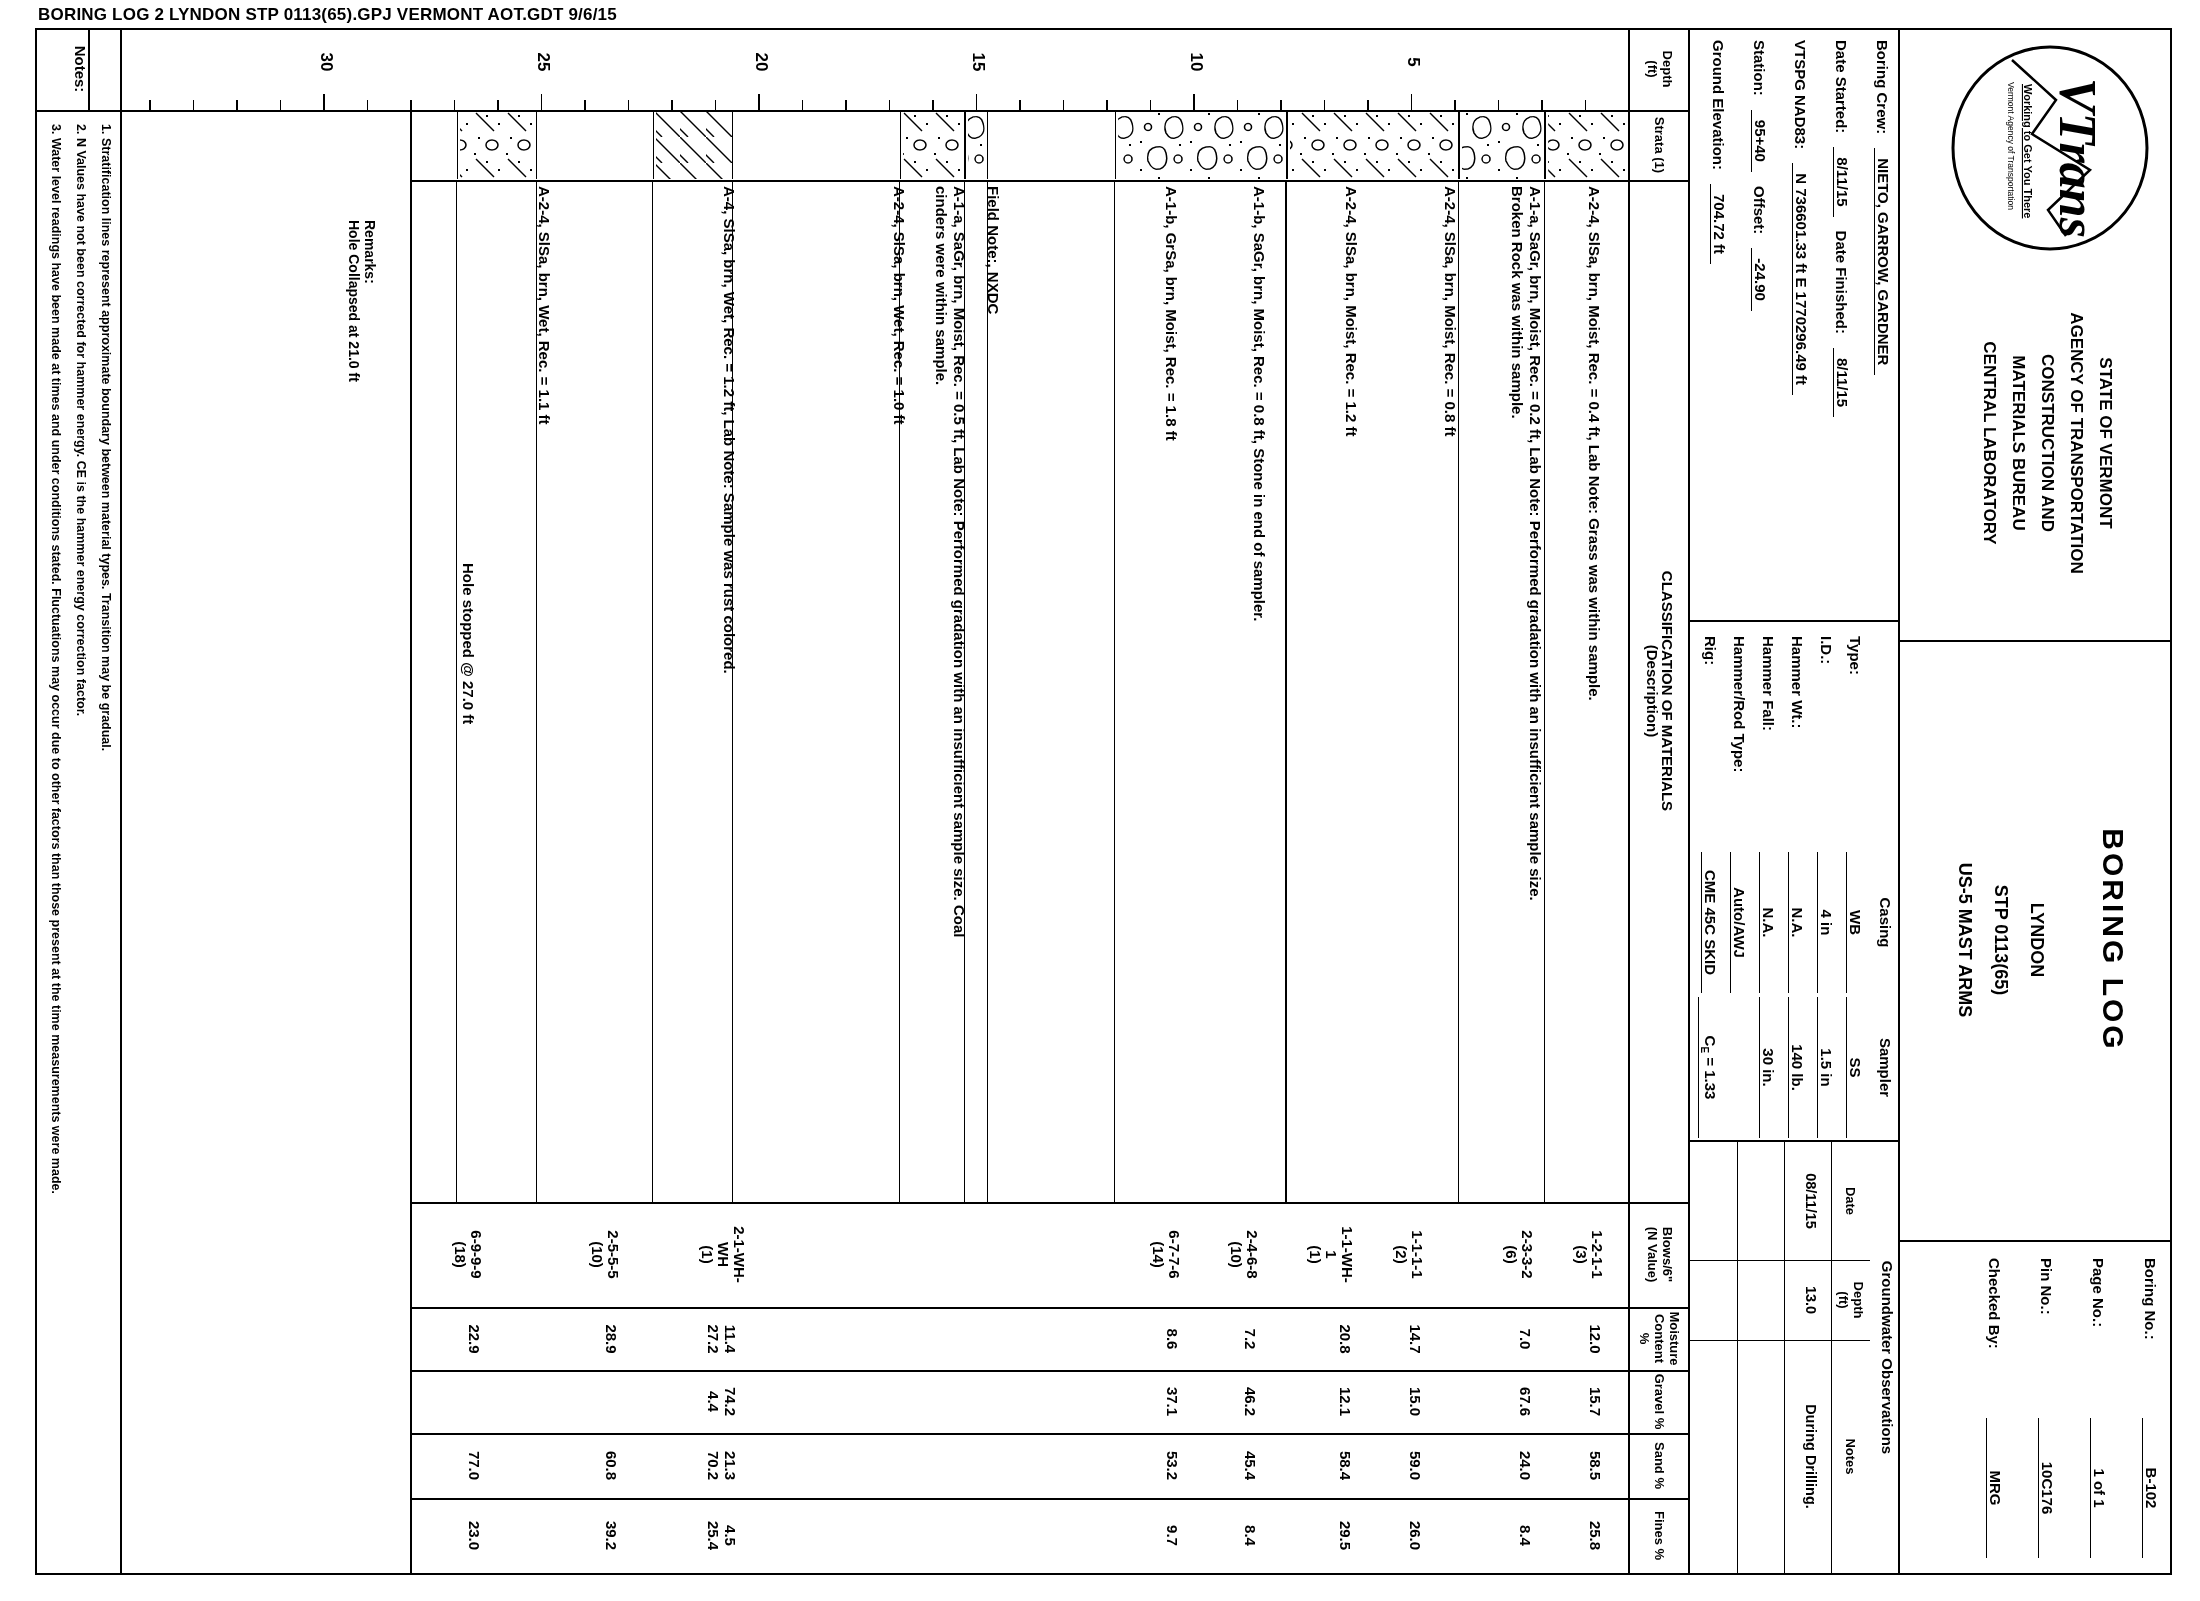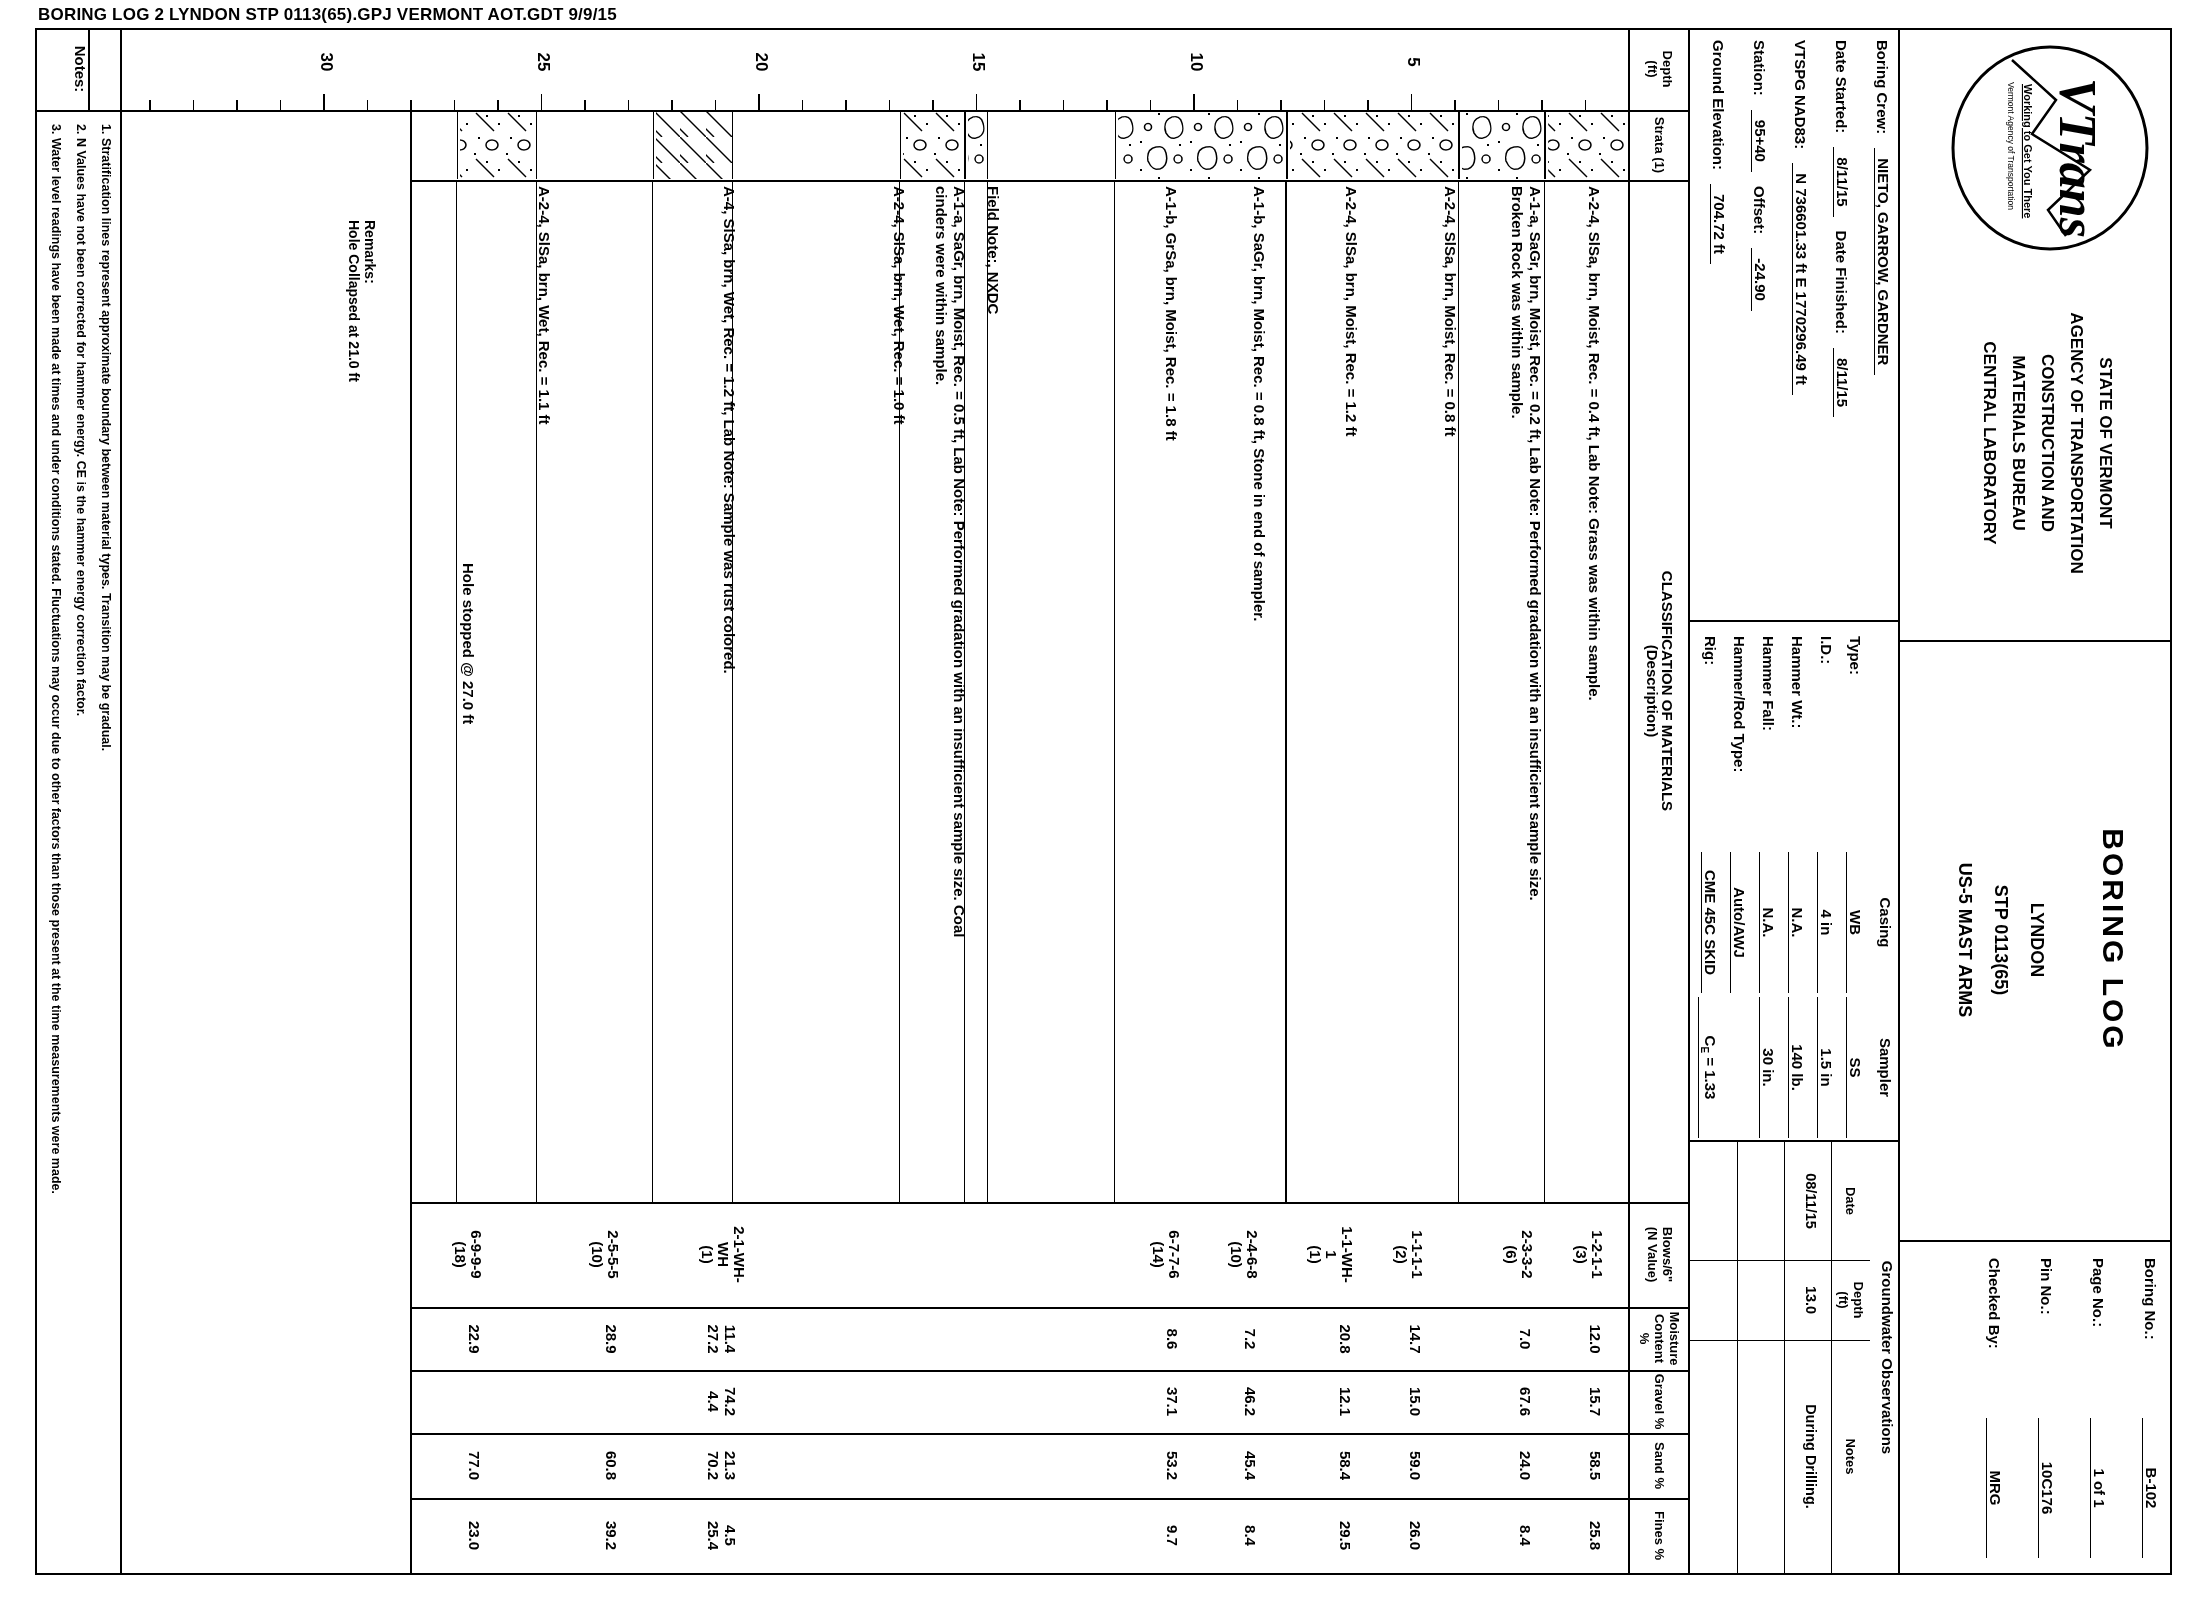--- a/index.html
+++ b/index.html
@@ -26,21 +26,21 @@
   .strata-block{position:absolute;left:111px;width:68px;border-top:1.6px solid #000;
                 border-bottom:1.6px solid #000;overflow:hidden;box-sizing:border-box;}
   .bigtitle{font-size:30px;font-weight:bold;letter-spacing:3px;}
   .agency{font-size:17px;font-weight:bold;line-height:29px;text-align:center;white-space:pre-line;}
   .notesline{position:absolute;font-size:12.5px;font-weight:bold;white-space:nowrap;}
   sub{font-size:10px;}
 </style>
 </head>
 <body>
 
-<div class="banner">BORING LOG  2 LYNDON STP 0113(65).GPJ  VERMONT AOT.GDT  9/9/15</div>
+<div class="banner">BORING LOG  2 LYNDON STP 0113(65).GPJ  VERMONT AOT.GDT  9/6/15</div>
 
 <div class="page" id="log-canvas">
 
   <svg width="0" height="0" style="position:absolute">
     <defs>
       <pattern id="p-silty" width="46" height="32" patternUnits="userSpaceOnUse">
         <line x1="2" y1="28" x2="20" y2="10" stroke="#000" stroke-width="1.4"></line>
         <ellipse cx="34" cy="12" rx="5" ry="6" fill="none" stroke="#000" stroke-width="1.4"></ellipse>
         <rect x="12" y="4" width="2" height="2"></rect>
           <rect x="26" y="24" width="2" height="2"></rect>

